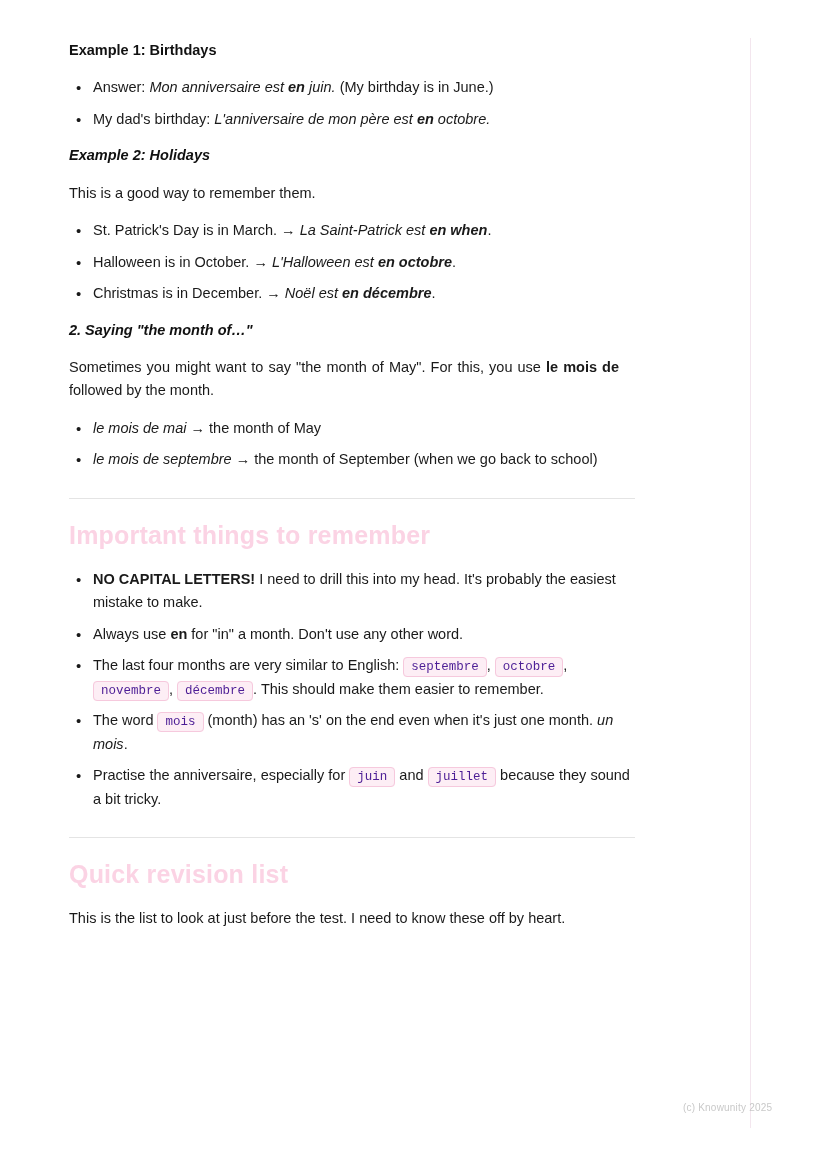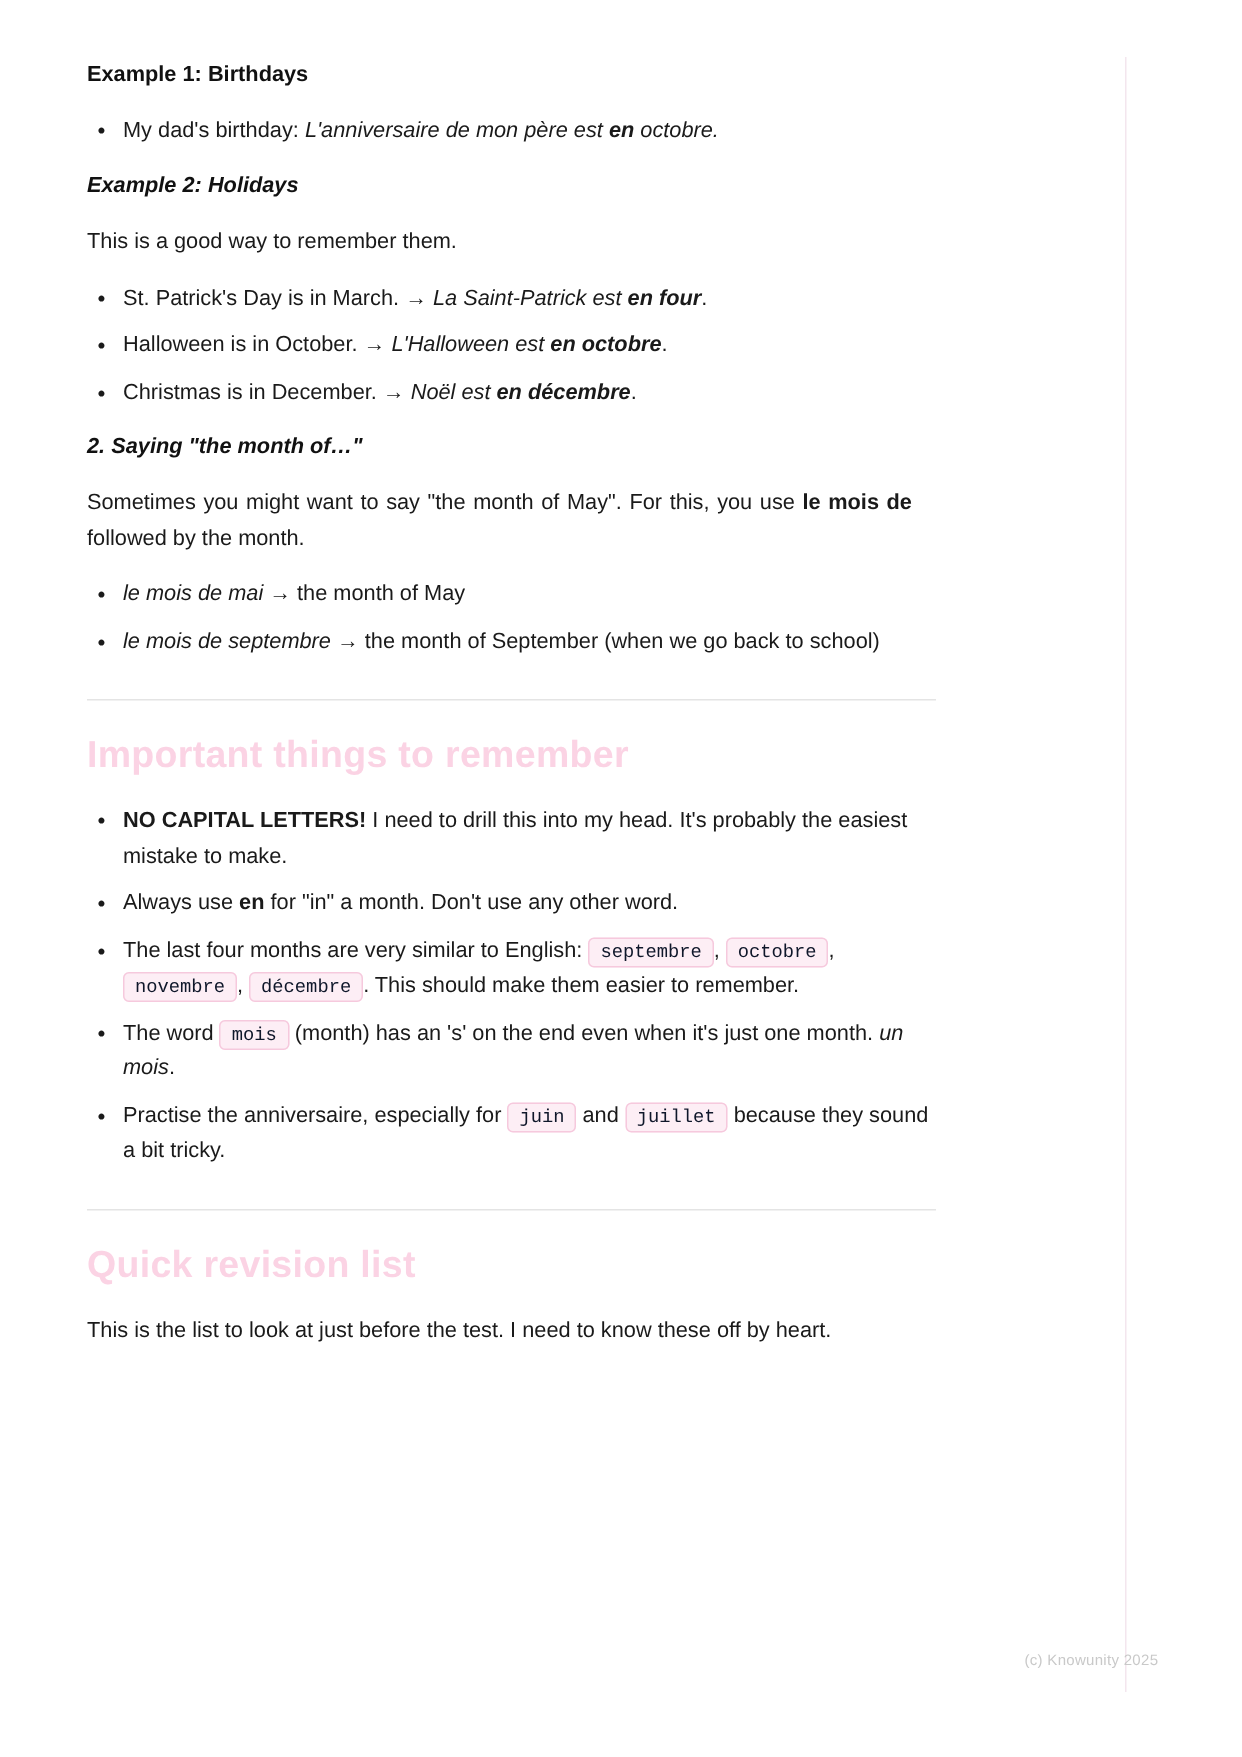--- a/index.html
+++ b/index.html
@@ -26,21 +26,21 @@
   .right-rule {
     position: absolute;
     left: 750px;
     top: 38px;
     width: 1px;
     height: 1090px;
     background: #f3e6ee;
   }
   .content {
     position: absolute;
-    left: 58px;
+    left: 69px;
     top: 40px;
     width: 566px;
   }
   h3.section-head {
     font-size: 14.5px;
     font-weight: bold;
     margin: 0 0 16px 0;
     line-height: 1.4;
     color: #111;
   }
@@ -90,21 +90,21 @@
     font-weight: bold;
     color: #fbd3e4;
     margin: 0 0 18px 0;
     letter-spacing: 0.2px;
   }
   code.chip {
     font-family: "Liberation Mono", monospace;
     font-size: 12.5px;
     background: #fdeef5;
     border: 1px solid #f6c9dd;
-    color: #0f172a;
+    color: #4c1d95;
     border-radius: 4px;
     padding: 2px 7px;
     white-space: nowrap;
   }
   .footer {
     position: absolute;
     left: 683px;
     top: 1102px;
     font-size: 10px;
     color: #c9c9c9;
@@ -117,32 +117,36 @@
 <div class="page">
 
   <div class="right-rule"></div>
 
   <div class="content">
 
     <h3 class="section-head">Example 1: Birthdays</h3>
 
     <ul class="bullets">
       <li>
+        <span>Answer:</span>
+        <em>Mon anniversaire est </em><span class="b-i">en</span><em> juin.</em><span> (My birthday is in June.)</span>
+      </li>
+      <li>
         <span>My dad's birthday:</span>
         <em>L'anniversaire de mon père est </em><span class="b-i">en</span><em> octobre.</em>
       </li>
     </ul>
 
     <h3 class="section-head gap-top">Example 2: Holidays</h3>
 
     <p class="para">This is a good way to remember them.</p>
 
     <ul class="bullets">
       <li>
-        <span>St. Patrick's Day is in March. → </span><em>La Saint-Patrick est </em><span class="b-i">en four</span><span>.</span>
+        <span>St. Patrick's Day is in March. → </span><em>La Saint-Patrick est </em><span class="b-i">en when</span><span>.</span>
       </li>
       <li>
         <span>Halloween is in October. → </span><em>L'Halloween est </em><span class="b-i">en octobre</span><span>.</span>
       </li>
       <li>
         <span>Christmas is in December. → </span><em>Noël est </em><span class="b-i">en décembre</span><span>.</span>
       </li>
     </ul>
 
     <h3 class="section-head gap-top">2. Saying "the month of…"</h3>

